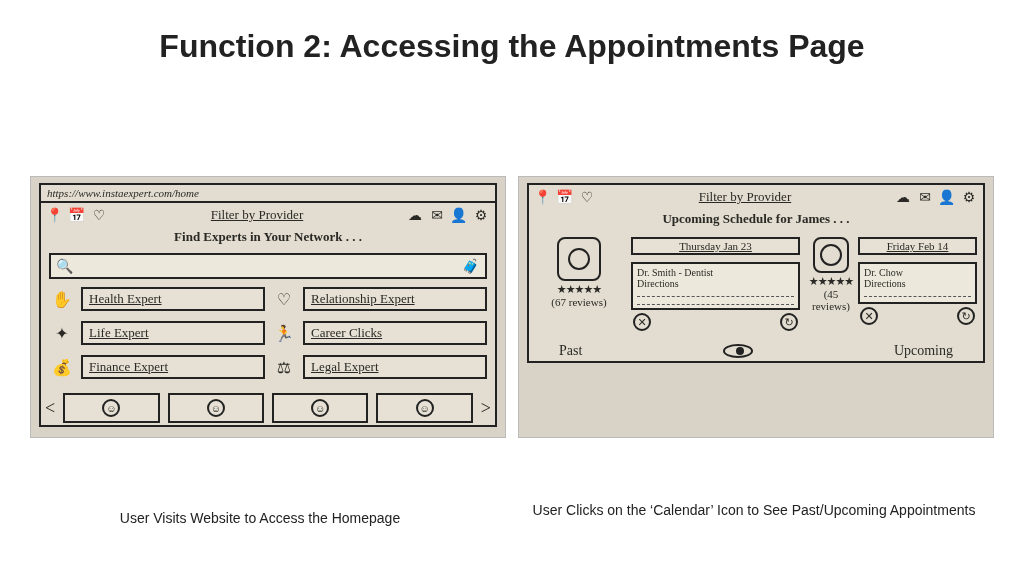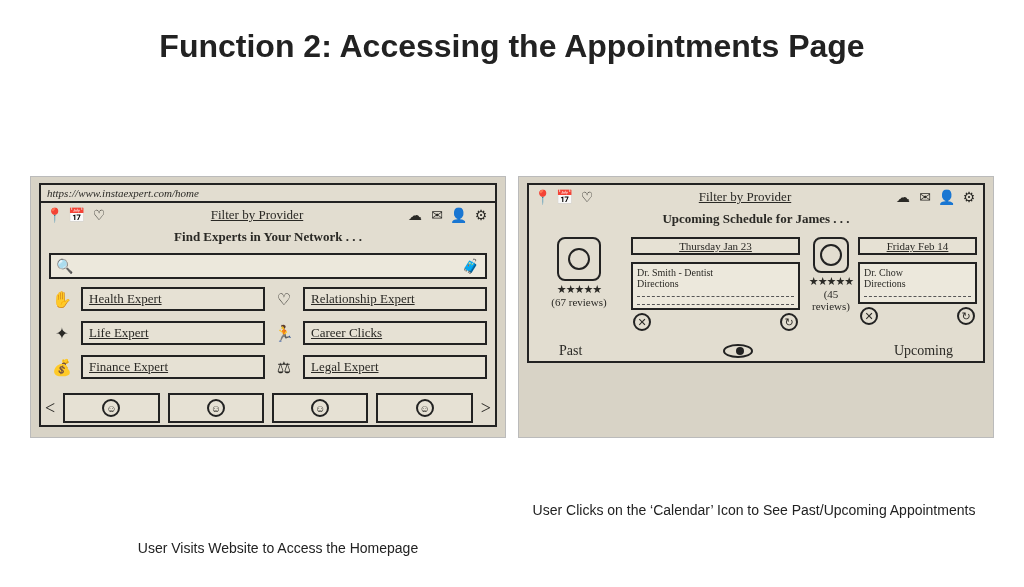--- a/index.html
+++ b/index.html
@@ -30,21 +30,21 @@
   .stars { font-size: 11px; letter-spacing: -1px; }
   .datehdr { border: 2px solid #222; font-size: 11px; text-align: center; padding: 1px 0; text-decoration: underline; background: #e6e1d4; }
   .card { border: 2px solid #222; font-size: 10px; padding: 3px 4px; margin-top: 7px; background: #ece8dc; min-height: 42px; }
   .card .line { border-bottom: 1px dashed #555; height: 8px; }
   .rowctrl { display: flex; justify-content: space-between; padding: 3px 2px 0; font-size: 14px; }
   .circ { width: 18px; height: 18px; border: 2px solid #222; border-radius: 50%; display: inline-flex; align-items: center; justify-content: center; font-size: 11px; }
   .pup { display: flex; align-items: center; justify-content: space-between; padding: 6px 30px 2px; font-size: 14px; }
   .eye { width: 30px; height: 14px; border: 2px solid #222; border-radius: 50%; display: inline-block; position: relative; }
   .eye::after { content: ""; position: absolute; width: 8px; height: 8px; background: #222; border-radius: 50%; left: 11px; top: 1px; }
   .caption { position: absolute; font-size: 14px; color: #222; text-align: center; }
-  .cap1 { left: 38px; width: 480px; top: 510px; margin-top: 30px; }
+  .cap1 { left: 20px; width: 480px; top: 510px; }
   .cap2 { right: 30px; width: 480px; top: 502px; }
 </style>
 </head>
 <body>
 <div class="slide">
 
 <h1 class="title">Function 2: Accessing the Appointments Page</h1>
 
 <div class="panels">
 

